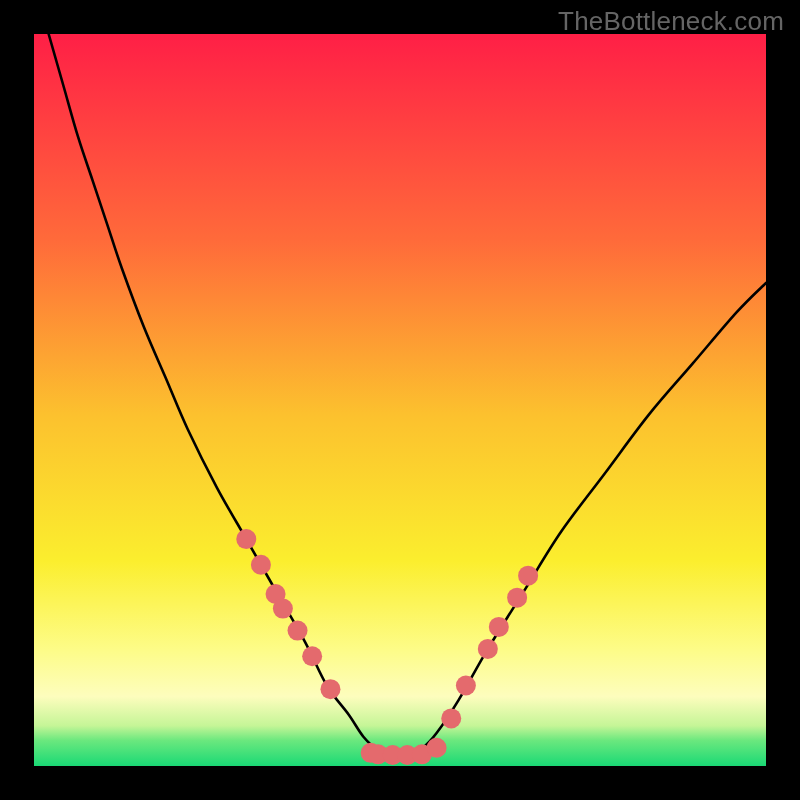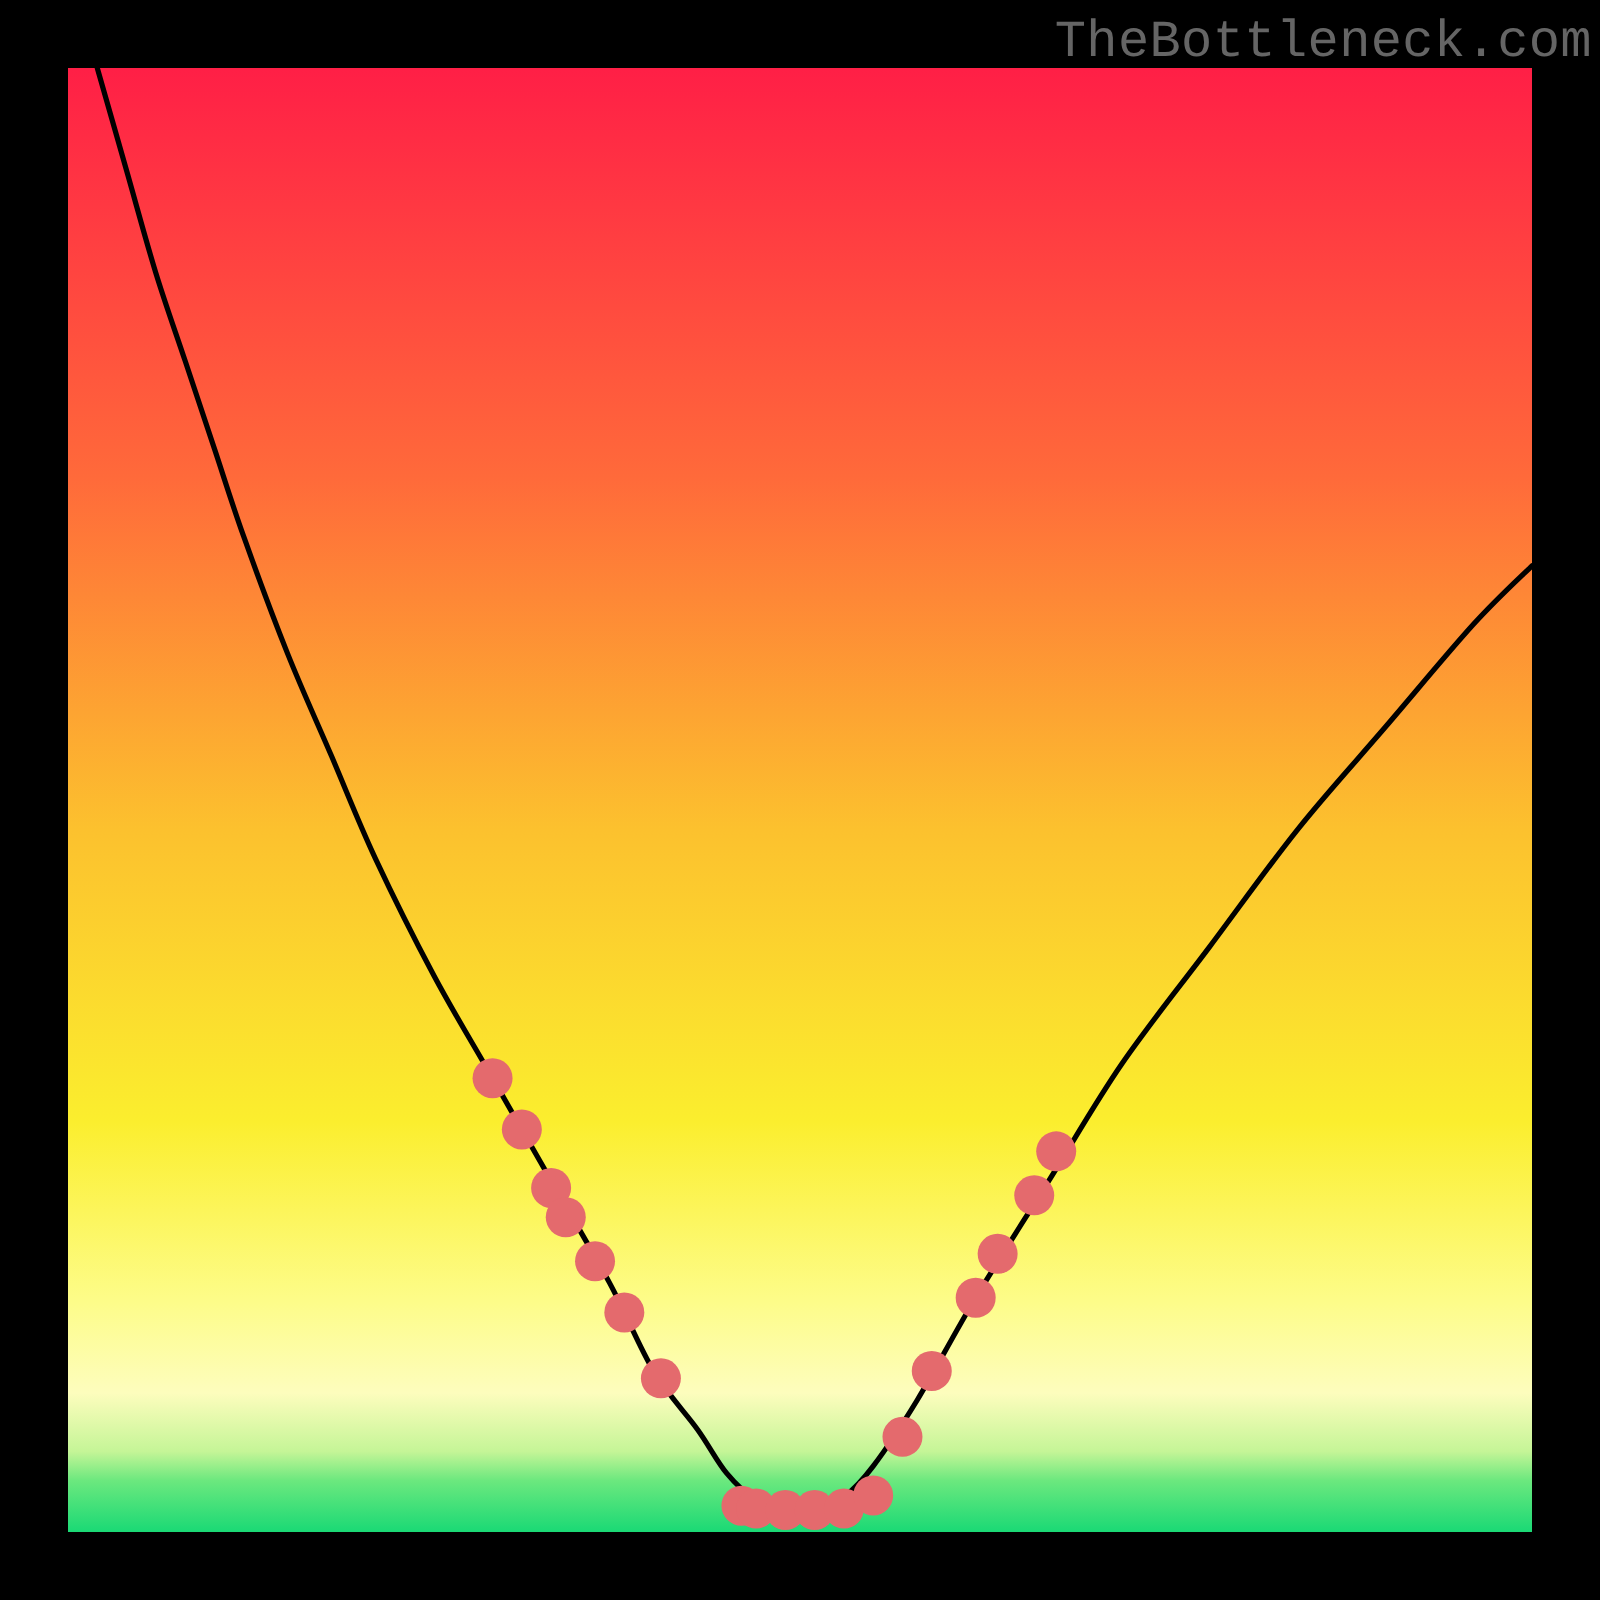--- a/index.html
+++ b/index.html
@@ -21,22 +21,22 @@
   .plot {
     position: absolute;
     left: 34px;
     top: 34px;
     width: 732px;
     height: 732px;
   }
   .watermark {
     position: absolute;
     top: 6px;
-    right: 4px;
-    font-family: Liberation Mono, monospace;
+    right: 16px;
+    font-family: Liberation Sans, sans-serif;
     font-size: 26px;
     font-weight: 500;
     color: #656565;
     letter-spacing: 0.2px;
   }
 </style>
 </head>
 <body>
 
 <div class="frame">

